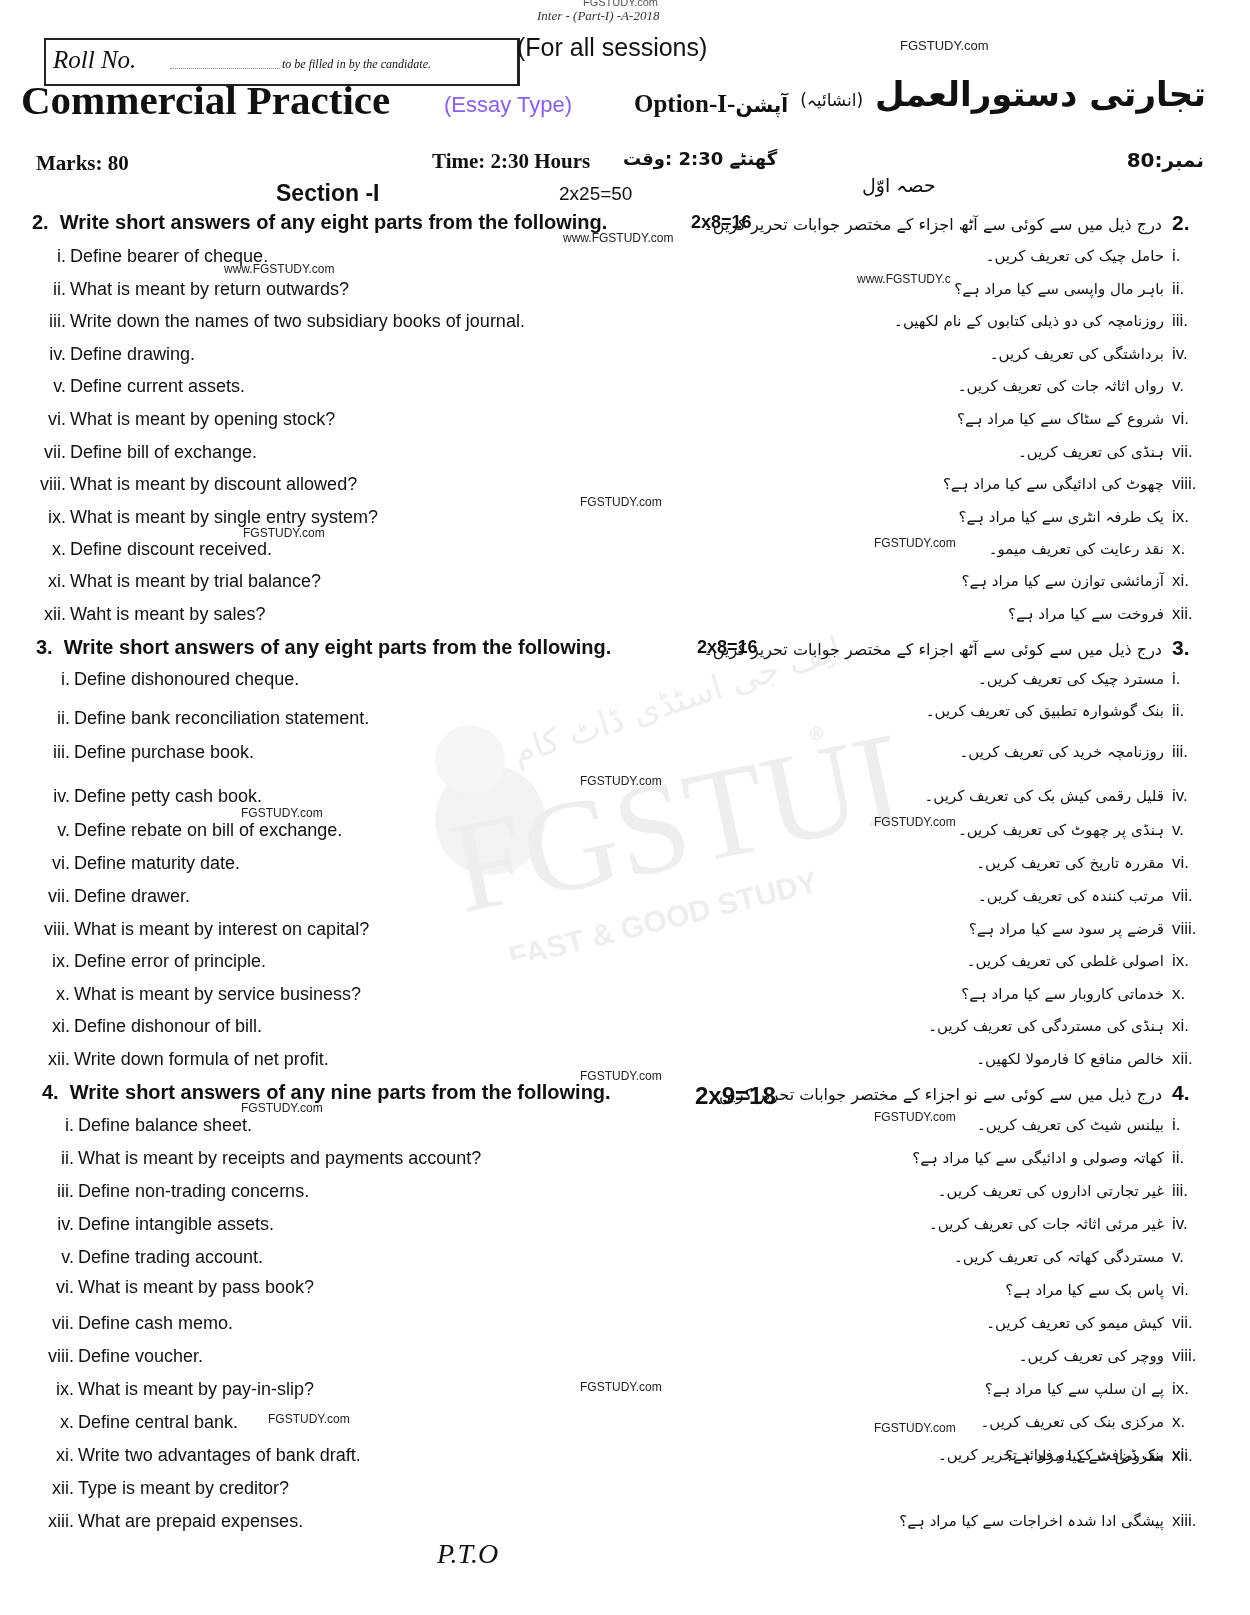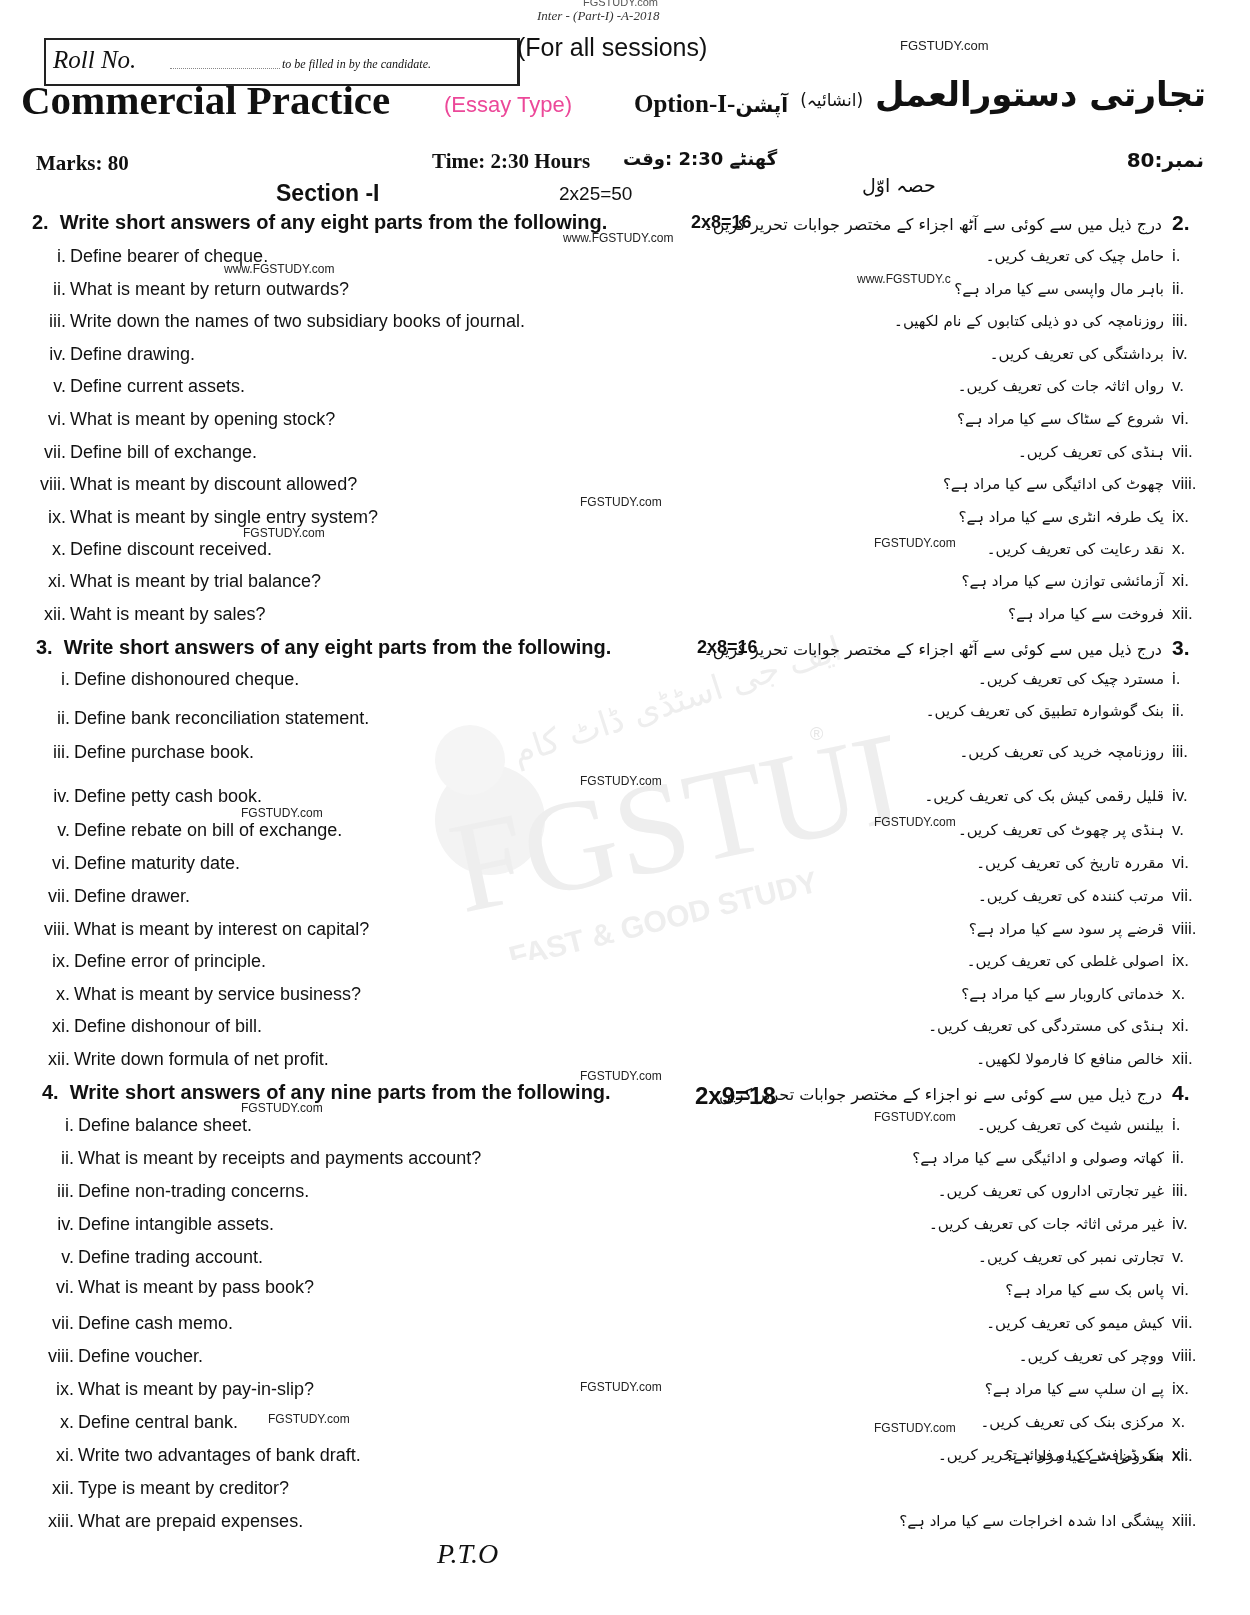--- a/index.html
+++ b/index.html
@@ -39,21 +39,21 @@
 <div class="roll-box">
   <span class="abs serif" style="left:7px;top:6px;font-size:25px;font-style:italic;">Roll No.</span>
   <span class="abs" style="left:124px;top:28px;width:110px;border-bottom:1px dotted #888;"></span>
   <span class="abs serif" style="left:236px;top:17px;font-size:12px;font-style:italic;">to be filled in by the candidate.</span>
 </div>
 
 <div class="abs" style="left:517px;top:33px;font-size:25px;">(For all sessions)</div>
 <div class="abs wm-small" style="left:900px;top:38px;font-size:13px;">FGSTUDY.com</div>
 
 <div class="abs serif" style="left:21px;top:76px;font-size:41px;font-weight:bold;">Commercial Practice</div>
-<div class="abs" style="left:444px;top:92px;font-size:22px;color:#ec4899;">(Essay Type)</div>
+<div class="abs" style="left:444px;top:92px;font-size:22px;color:#8b5cf6;">(Essay Type)</div>
 <div class="abs serif" style="left:634px;top:90px;font-size:25px;font-weight:bold;">
   <span>Option-I-</span><span class="urdu" style="font-size:20px;">آپشن</span>
 </div>
 <div class="abs urdu" style="right:44px;top:74px;font-size:34px;font-weight:bold;">
   <span>تجارتی دستورالعمل</span> <span style="font-size:17px;font-weight:normal;">(انشائیہ)</span>
 </div>
 
 <div class="abs serif" style="left:36px;top:151px;font-size:21px;font-weight:bold;">Marks: 80</div>
 <div class="abs serif" style="left:432px;top:149px;font-size:21px;font-weight:bold;">Time: 2:30 Hours</div>
 <div class="abs urdu" style="left:623px;top:148px;font-size:18px;font-weight:bold;">گھنٹے 2:30 :وقت</div>
@@ -86,21 +86,21 @@
 
 <div class="row-ur" style="top:246px;"><span class="num">i.</span><span>حامل چیک کی تعریف کریں۔</span></div>
 <div class="row-ur" style="top:279px;"><span class="num">ii.</span><span>باہر مال واپسی سے کیا مراد ہے؟</span></div>
 <div class="row-ur" style="top:311px;"><span class="num">iii.</span><span>روزنامچہ کی دو ذیلی کتابوں کے نام لکھیں۔</span></div>
 <div class="row-ur" style="top:344px;"><span class="num">iv.</span><span>برداشتگی کی تعریف کریں۔</span></div>
 <div class="row-ur" style="top:376px;"><span class="num">v.</span><span>رواں اثاثہ جات کی تعریف کریں۔</span></div>
 <div class="row-ur" style="top:409px;"><span class="num">vi.</span><span>شروع کے سٹاک سے کیا مراد ہے؟</span></div>
 <div class="row-ur" style="top:442px;"><span class="num">vii.</span><span>ہنڈی کی تعریف کریں۔</span></div>
 <div class="row-ur" style="top:474px;"><span class="num">viii.</span><span>چھوٹ کی ادائیگی سے کیا مراد ہے؟</span></div>
 <div class="row-ur" style="top:507px;"><span class="num">ix.</span><span>یک طرفہ انٹری سے کیا مراد ہے؟</span></div>
-<div class="row-ur" style="top:539px;"><span class="num">x.</span><span>نقد رعایت کی تعریف کریں۔</span></div>
+<div class="row-ur" style="top:539px;"><span class="num">x.</span><span>نقد رعایت کی تعریف میمو۔</span></div>
 <div class="row-ur" style="top:571px;"><span class="num">xi.</span><span>آزمائشی توازن سے کیا مراد ہے؟</span></div>
 <div class="row-ur" style="top:604px;"><span class="num">xii.</span><span>فروخت سے کیا مراد ہے؟</span></div>
 
 <div class="head-en" style="left:36px;top:636px;">
   <span class="qnum">3.</span>&nbsp;&nbsp;<span>Write short answers of any eight parts from the following.</span>
 </div>
 <div class="abs" style="left:697px;top:637px;font-size:18px;font-weight:bold;">2x8=16</div>
 <div class="head-ur" style="top:636px;">
   <span class="num">3.</span><span>درج ذیل میں سے کوئی سے آٹھ اجزاء کے مختصر جوابات تحریر کریں۔</span>
 </div>
@@ -150,21 +150,21 @@
 <div class="row-en" style="top:1379px;left:8px;"><span class="num">ix.</span><span>What is meant by pay-in-slip?</span></div>
 <div class="row-en" style="top:1412px;left:8px;"><span class="num">x.</span><span>Define central bank.</span></div>
 <div class="row-en" style="top:1445px;left:8px;"><span class="num">xi.</span><span>Write two advantages of bank draft.</span></div>
 <div class="row-en" style="top:1478px;left:8px;"><span class="num">xii.</span><span>Type is meant by creditor?</span></div>
 <div class="row-en" style="top:1511px;left:8px;"><span class="num">xiii.</span><span>What are prepaid expenses.</span></div>
 
 <div class="row-ur" style="top:1115px;"><span class="num">i.</span><span>بیلنس شیٹ کی تعریف کریں۔</span></div>
 <div class="row-ur" style="top:1148px;"><span class="num">ii.</span><span>کھاتہ وصولی و ادائیگی سے کیا مراد ہے؟</span></div>
 <div class="row-ur" style="top:1181px;"><span class="num">iii.</span><span>غیر تجارتی اداروں کی تعریف کریں۔</span></div>
 <div class="row-ur" style="top:1214px;"><span class="num">iv.</span><span>غیر مرئی اثاثہ جات کی تعریف کریں۔</span></div>
-<div class="row-ur" style="top:1247px;"><span class="num">v.</span><span>تجارتی نمبر کی تعریف کریں۔</span></div>
+<div class="row-ur" style="top:1247px;"><span class="num">v.</span><span>مستردگی کھاتہ کی تعریف کریں۔</span></div>
 <div class="row-ur" style="top:1280px;"><span class="num">vi.</span><span>پاس بک سے کیا مراد ہے؟</span></div>
 <div class="row-ur" style="top:1313px;"><span class="num">vii.</span><span>کیش میمو کی تعریف کریں۔</span></div>
 <div class="row-ur" style="top:1346px;"><span class="num">viii.</span><span>ووچر کی تعریف کریں۔</span></div>
 <div class="row-ur" style="top:1379px;"><span class="num">ix.</span><span>پے ان سلپ سے کیا مراد ہے؟</span></div>
 <div class="row-ur" style="top:1412px;"><span class="num">x.</span><span>مرکزی بنک کی تعریف کریں۔</span></div>
 <div class="row-ur" style="top:1445px;"><span class="num">xi.</span><span>بنک ڈرافٹ کے دو فوائد تحریر کریں۔</span></div>
 <div class="row-ur" style="top:1446px;"><span class="num">xii.</span><span>مقروض سے کیا مراد ہے؟</span></div>
 <div class="row-ur" style="top:1511px;"><span class="num">xiii.</span><span>پیشگی ادا شدہ اخراجات سے کیا مراد ہے؟</span></div>
 
 <div class="abs wm-small" style="left:563px;top:231px;">www.FGSTUDY.com</div>

